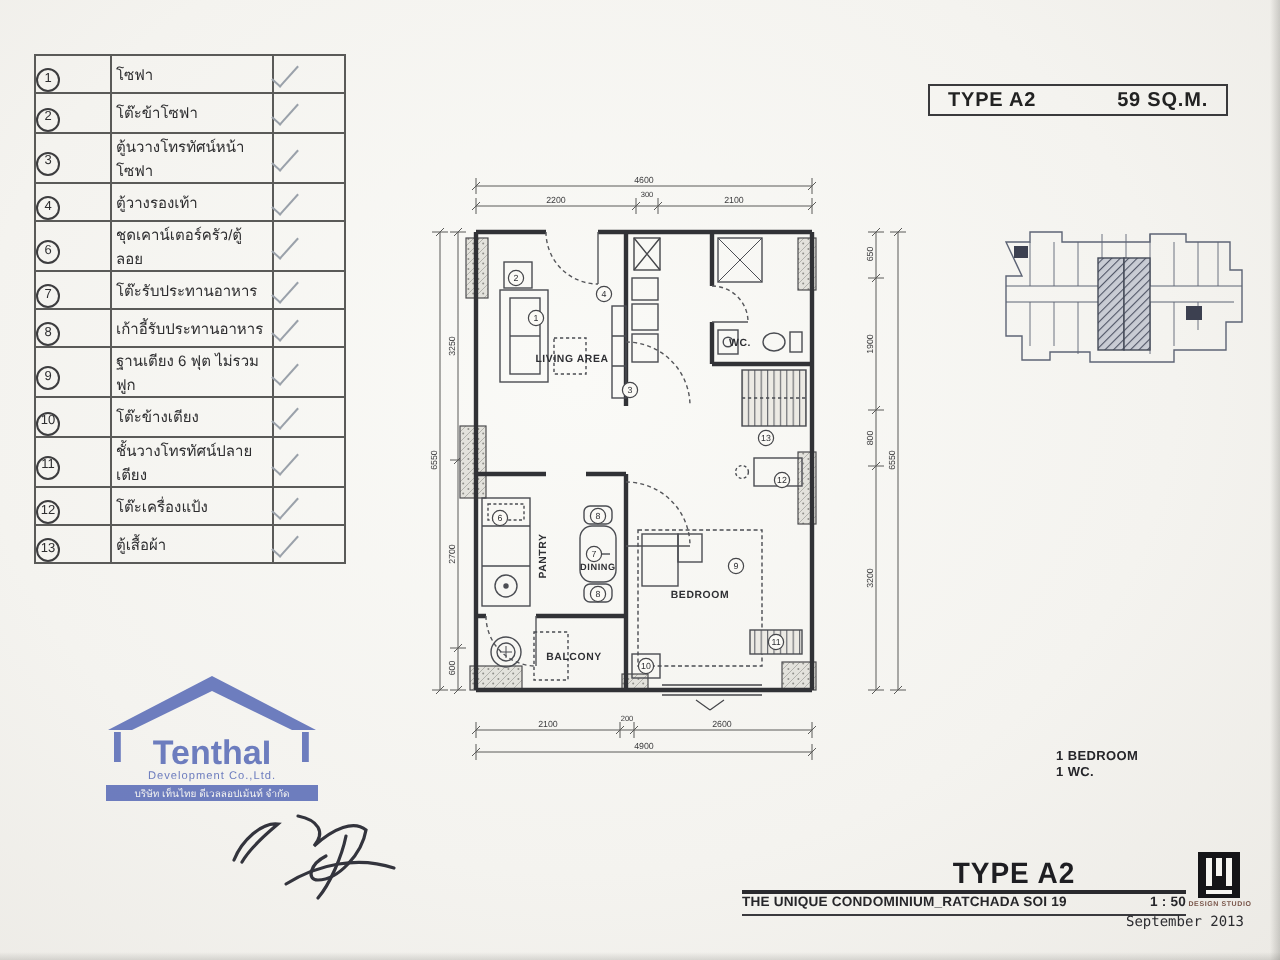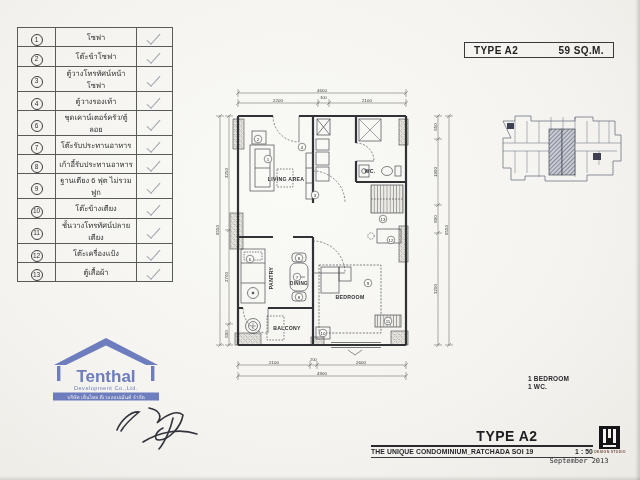--- a/index.html
+++ b/index.html
@@ -9,21 +9,21 @@
     background:
       radial-gradient(ellipse at 45% 40%, #fafaf7 0%, #f4f3ef 60%, #eceae5 100%);
   }
   .scan-edge-right{position:absolute;right:0;top:0;width:5px;height:480px;
     background:linear-gradient(to right,rgba(0,0,0,0),rgba(90,90,85,.25));}
   .scan-edge-bottom{position:absolute;left:0;bottom:0;width:640px;height:4px;
     background:linear-gradient(to bottom,rgba(0,0,0,0),rgba(90,90,85,.18));}
 
   
   .checklist{position:absolute;left:17px;top:27px;border-collapse:collapse;}
-  .checklist td{border:1px solid #5a5a58;padding:0;height:15.4px;text-align:center;vertical-align:middle;}
+  .checklist td{border:1px solid #5a5a58;padding:0;height:15.4px;vertical-align:middle;}
   .checklist td.num-cell{width:37px;}
   .checklist td.lbl-cell{width:76px;font-size:7.5px;color:#2e2e30;padding:0 2px;}
   .checklist td.chk-cell{width:35px;}
   .circ{display:inline-flex;align-items:center;justify-content:center;
     width:10px;height:10px;border:1px solid #3d3d3f;border-radius:50%;
     font-size:6.5px;color:#2e2e30;line-height:1;}
   .check{display:inline-block;width:13px;height:5px;
     border-left:1.3px solid #9aa1aa;border-bottom:1.3px solid #9aa1aa;
     transform:rotate(-48deg) translateY(-2px);}
 
@@ -49,21 +49,21 @@
     transform:scaleY(1.05);}
   .tb-rule{position:absolute;left:371px;top:445px;width:222px;height:2px;background:#2a2a2e;}
   .tb-project-row{position:absolute;left:371px;top:448px;width:222px;display:flex;
     justify-content:space-between;}
   .tb-project-row span{font-size:6.8px;font-weight:bold;color:#26262a;letter-spacing:.1px;}
   .tb-rule2{position:absolute;left:371px;top:457px;width:222px;height:1px;background:#3a3a3e;}
   .studio-logo{position:absolute;left:599px;top:426px;width:21px;height:23px;background:#151518;}
   .studio-logo i{position:absolute;background:#f6f5f1;}
   .studio-name{position:absolute;left:594px;top:450px;width:32px;font-size:3.5px;
     color:#7a564a;text-align:center;letter-spacing:.3px;font-weight:bold;}
-  .tb-date{position:absolute;left:536px;top:457px;width:86px;text-align:center;
+  .tb-date{position:absolute;left:536px;top:457px;width:86px;text-align:right;
     font-family:"DejaVu Sans Mono","Liberation Mono",monospace;
     font-size:7px;color:#2c2c30;}
 
   svg text{font-family:"Liberation Sans","DejaVu Sans",sans-serif;}
 </style>
 </head>
 <body>
 
 <table class="checklist">
   <tbody>
@@ -72,21 +72,21 @@
         <td class="lbl-cell">โซฟา</td>
         <td class="chk-cell"><span class="check"></span></td>
       </tr>
       <tr>
         <td class="num-cell"><span class="circ">2</span></td>
         <td class="lbl-cell">โต๊ะข้าโซฟา</td>
         <td class="chk-cell"><span class="check"></span></td>
       </tr>
       <tr>
         <td class="num-cell"><span class="circ">3</span></td>
-        <td class="lbl-cell">ตู้วางโทรทัศน์หน้าโซฟา</td>
+        <td class="lbl-cell">ตู้นวางโทรทัศน์หน้าโซฟา</td>
         <td class="chk-cell"><span class="check"></span></td>
       </tr>
       <tr>
         <td class="num-cell"><span class="circ">4</span></td>
         <td class="lbl-cell">ตู้วางรองเท้า</td>
         <td class="chk-cell"><span class="check"></span></td>
       </tr>
       <tr>
         <td class="num-cell"><span class="circ">6</span></td>
         <td class="lbl-cell">ชุดเคาน์เตอร์ครัว/ตู้ลอย</td>

